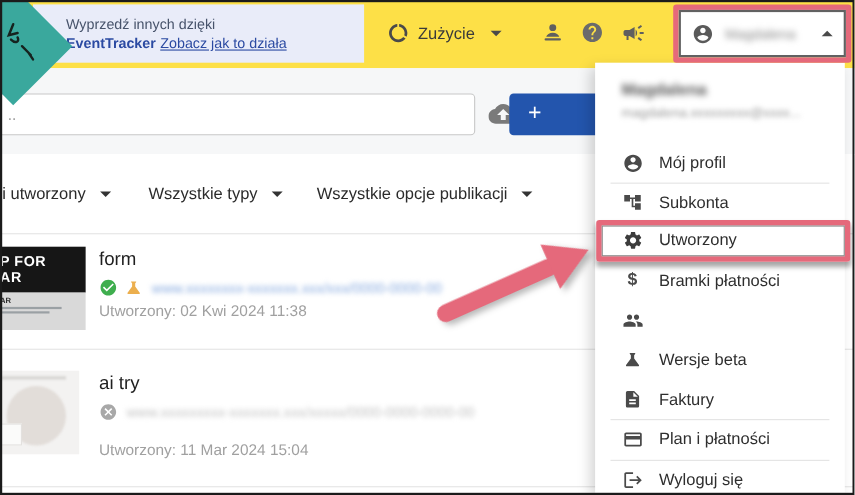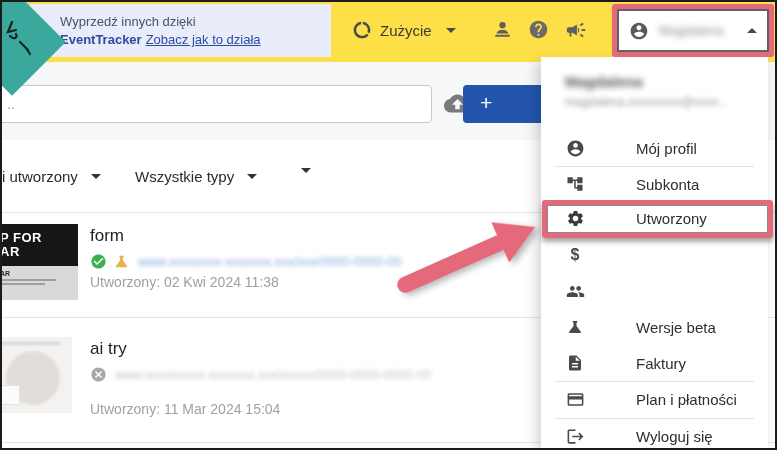--- a/index.html
+++ b/index.html
@@ -69,21 +69,21 @@
   .created{position:absolute;left:90px;font-size:14px;color:#a0a0a0;}
 
   
   .menu{position:absolute;left:541px;top:57px;width:227px;height:391px;background:#fff;
         box-shadow:-4px 5px 12px rgba(0,0,0,0.18);z-index:40;}
   .menu-name{position:absolute;left:24px;top:16px;font-size:15px;font-weight:bold;color:#555;
              filter:blur(3px);white-space:nowrap;}
   .menu-email{position:absolute;left:24px;top:38px;font-size:12px;color:#9a9a9a;
               filter:blur(2.6px);white-space:nowrap;max-width:190px;overflow:hidden;}
   .mi{position:absolute;left:0;width:100%;height:30px;display:flex;align-items:center;
-      padding-left:24px;box-sizing:border-box;cursor:pointer;gap:37px;}
+      padding-left:24px;box-sizing:border-box;cursor:pointer;}
   .mi .ic{width:20px;height:20px;display:flex;align-items:center;justify-content:center;color:#4a4a4a;}
   .mi .lbl{margin-left:14px;font-size:15px;color:#2e2e2e;white-space:nowrap;}
   .dollar{font-size:16px;font-weight:bold;color:#4a4a4a;}
   .sep{position:absolute;left:14px;width:199px;height:1px;background:#e3e3e3;}
 
   
   .hl-settings{position:absolute;left:542px;top:200px;width:231px;height:38px;
                border:5px solid #e5697b;box-sizing:border-box;z-index:60;border-radius:3px;
                box-shadow:0 4px 5px rgba(0,0,0,0.35);}
   .hl-settings-inner{width:100%;height:100%;border:1px solid #8a8a8a;box-sizing:border-box;}
@@ -160,20 +160,21 @@
     <div class="filters">
       <div class="filter" style="left:2px">
         <span>i utworzony</span>
         <span class="caret-down"></span>
       </div>
       <div class="filter" style="left:135px">
         <span>Wszystkie typy</span>
         <span class="caret-down"></span>
       </div>
       <div class="filter" style="left:288px">
+        <span>Wszystkie opcje publikacji</span>
         <span class="caret-down"></span>
       </div>
     </div>
 
     <div class="hr" style="top:72px"></div>
 
     <div>
       <div class="thumb1">
         <div class="thumb1-top">
           <div>P FOR</div>
@@ -246,20 +247,21 @@
       <span class="ic">
           <svg width="19" height="19" viewBox="0 0 24 24" fill="#3c3c3c">
             <path d="M19.14 12.94c.04-.3.06-.61.06-.94 0-.32-.02-.64-.07-.94l2.03-1.58c.18-.14.23-.41.12-.61l-1.92-3.32c-.12-.22-.37-.29-.59-.22l-2.39.96c-.5-.38-1.03-.7-1.62-.94l-.36-2.54c-.04-.24-.24-.41-.48-.41h-3.84c-.24 0-.43.17-.47.41l-.36 2.54c-.59.24-1.13.57-1.62.94l-2.39-.96c-.22-.08-.47 0-.59.22L2.74 8.87c-.12.21-.08.47.12.61l2.03 1.58c-.05.3-.09.63-.09.94s.02.64.07.94l-2.03 1.58c-.18.14-.23.41-.12.61l1.92 3.32c.12.22.37.29.59.22l2.39-.96c.5.38 1.03.7 1.62.94l.36 2.54c.05.24.24.41.48.41h3.84c.24 0 .44-.17.47-.41l.36-2.54c.59-.24 1.13-.56 1.62-.94l2.39.96c.22.08.47 0 .59-.22l1.92-3.32c.12-.22.07-.47-.12-.61l-2.01-1.58zM12 15.6c-1.98 0-3.6-1.62-3.6-3.6s1.62-3.6 3.6-3.6 3.6 1.62 3.6 3.6-1.62 3.6-3.6 3.6z"></path>
           </svg>
         </span>
       <span class="lbl">Utworzony</span>
     </div>
 
     <div class="mi" style="top:183px">
       <span class="ic dollar">$</span>
+      <span class="lbl">Bramki płatności</span>
     </div>
 
     <div class="mi" style="top:219px">
       <span class="ic">
           <svg width="19" height="19" viewBox="0 0 24 24" fill="#4a4a4a">
             <path d="M16 11c1.66 0 2.99-1.34 2.99-3S17.66 5 16 5c-1.66 0-3 1.34-3 3s1.34 3 3 3zm-8 0c1.66 0 2.99-1.34 2.99-3S9.66 5 8 5C6.34 5 5 6.34 5 8s1.34 3 3 3zm0 2c-2.33 0-7 1.17-7 3.5V19h14v-2.5c0-2.33-4.67-3.5-7-3.5zm8 0c-.29 0-.62.02-.97.05 1.16.84 1.97 1.97 1.97 3.45V19h6v-2.5c0-2.33-4.67-3.5-7-3.5z"></path>
           </svg>
         </span>
     </div>
 

